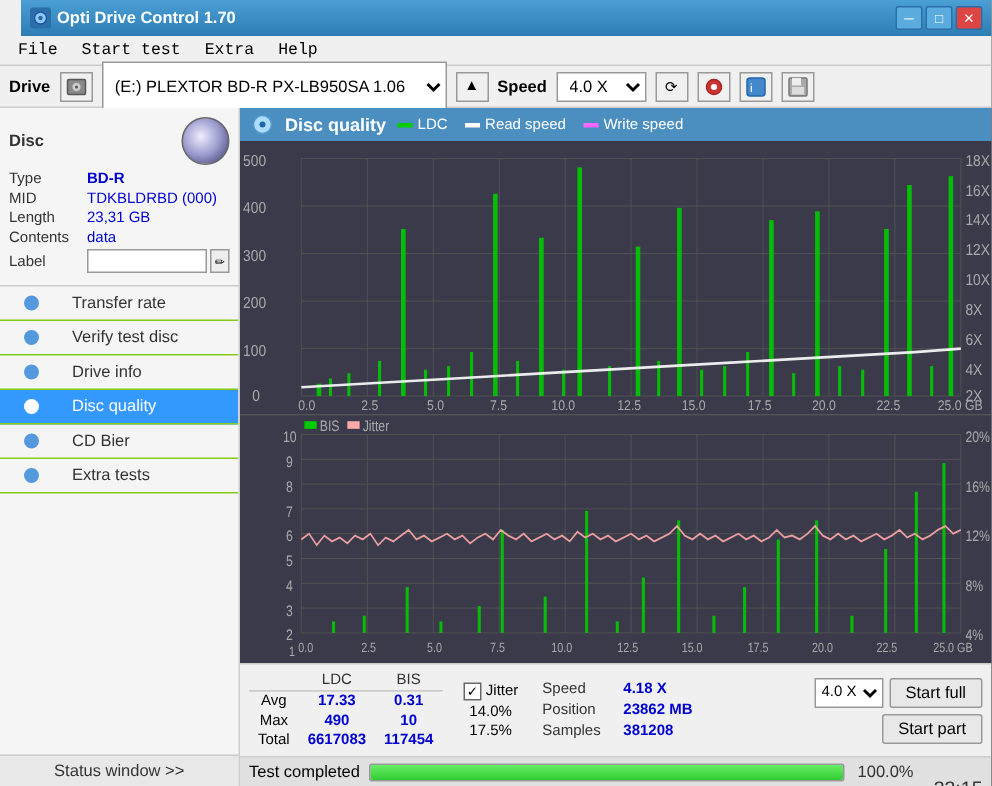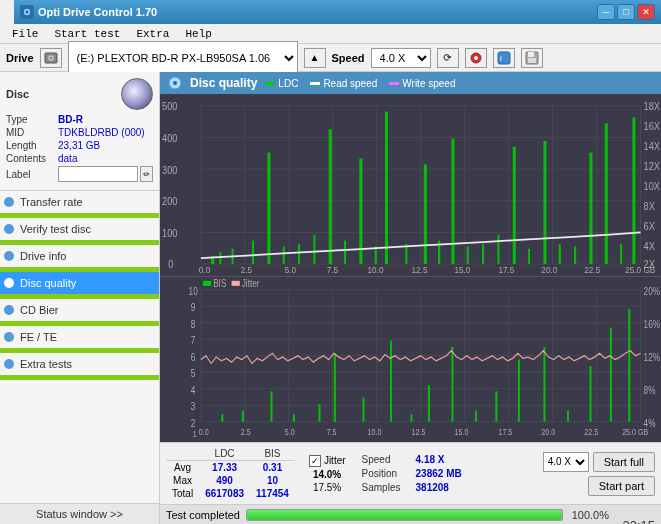--- a/index.html
+++ b/index.html
@@ -84,26 +84,26 @@
     .disc-key { color: #333; font-size: 10px; width: 52px; min-width: 52px; }
     .disc-val { color: #0000cc; font-size: 10px; font-weight: bold; }
     .disc-val-blue { color: #0000cc; font-size: 10px; }
     .label-input { border: 1px solid #999; width: 80px; height: 16px; font-size: 10px; padding: 0 2px; }
 
     
     .nav-items { flex: 1; overflow-y: auto; }
     .nav-item {
       display: flex;
       align-items: center;
-      padding: 5px 4px;
+      padding: 5px 16px;
       cursor: pointer;
       font-size: 11px;
       color: #333;
-      border-bottom: 5px solid #84cc16;
-      gap: 6px;
+      border-bottom: 1px solid #84cc16;
+      gap: 22px;
     }
     .nav-item.active { background: #3399ff; color: white; }
 
     
     .sidebar-status {
       border-top: 1px solid #ccc;
       display: flex;
       align-items: center;
       justify-content: center;
       padding: 4px 6px;
@@ -322,24 +322,20 @@
         <div class="nav-circle"></div>
         <span>Drive info</span>
       </div>
       <div class="nav-item active">
         <div class="nav-circle"></div>
         <span>Disc quality</span>
       </div>
       <div class="nav-item">
         <div class="nav-circle"></div>
         <span>CD Bier</span>
-      </div>
-      <div class="nav-item">
-        <div class="nav-circle"></div>
-        <span>FE / TE</span>
       </div>
       <div class="nav-item">
         <div class="nav-circle"></div>
         <span>Extra tests</span>
       </div>
     </div>
 
     <div class="sidebar-status">
       <span>Status window &gt;&gt;</span>
     </div>
@@ -570,21 +566,21 @@
             <td class="blue">117454</td>
           </tr>
         </tbody>
       </table>
 
       <div style="display:flex;flex-direction:column;gap:2px;margin-left:6px;">
         <div class="jitter-check">
           <div class="checkbox">✓</div>
           <span>Jitter</span>
         </div>
-        <div style="font-size:10px;padding-left:4px;font-weight:bold;">
+        <div style="font-size:10px;padding-left:4px;">
           <span>14.0%</span>
         </div>
         <div style="font-size:10px;padding-left:4px;">
           <span>17.5%</span>
         </div>
       </div>
 
       <div style="margin-left:8px;font-size:10px;display:flex;flex-direction:column;gap:2px;">
         <div class="speed-row">
           <span class="speed-key">Speed</span>

